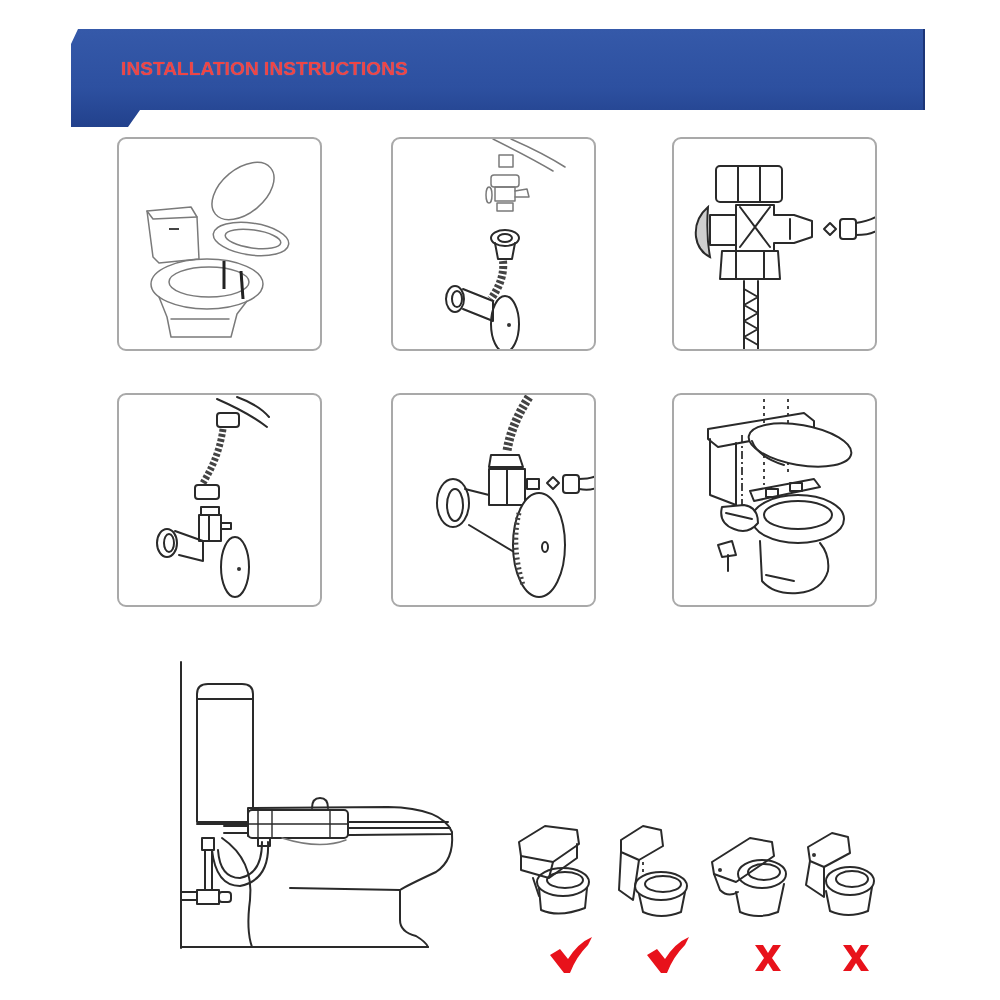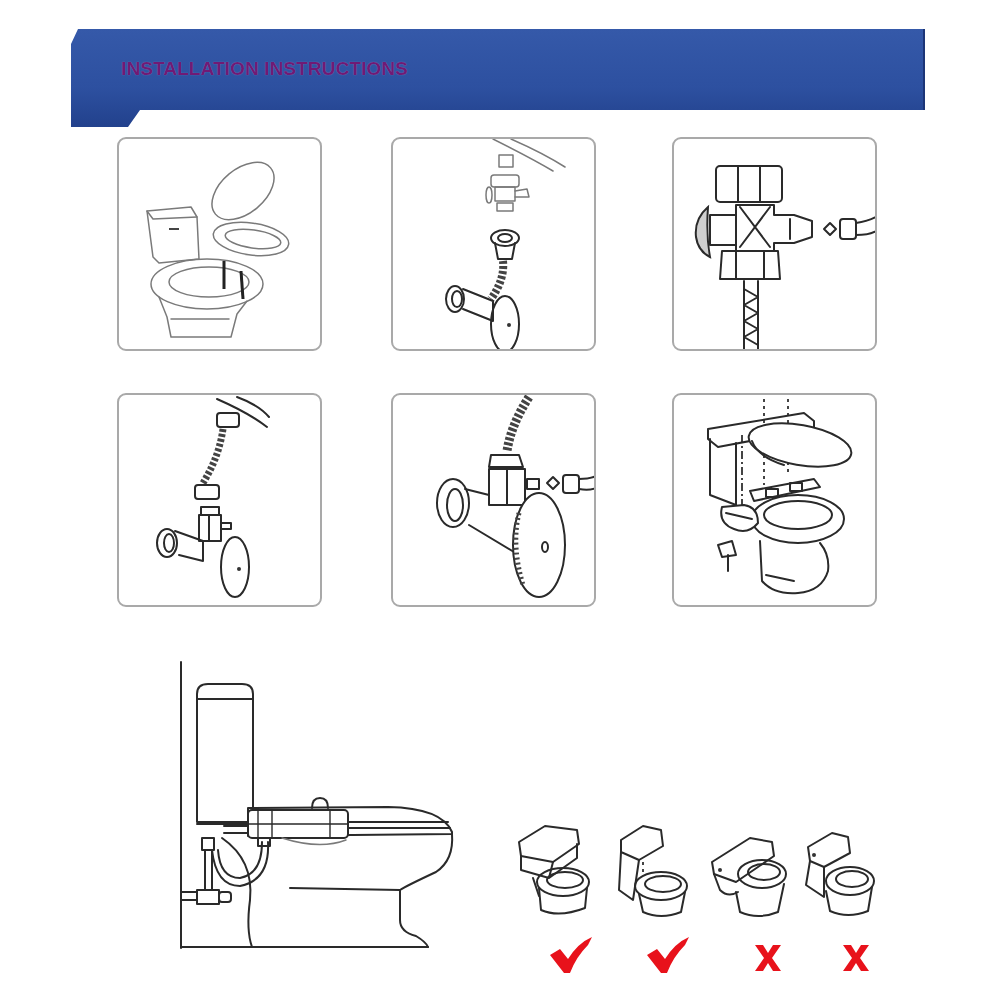--- a/index.html
+++ b/index.html
@@ -1,19 +1,19 @@
 <!DOCTYPE html>
 <html><head>
 <meta charset="utf-8">
 <style>
   html, body { margin:0; padding:0; background:#ffffff; }
   body { width:1000px; height:1000px; position:relative; overflow:hidden; font-family:"Liberation Sans", sans-serif; }
   .banner { position:absolute; left:0; top:0; width:1000px; height:140px; }
   .banner svg { position:absolute; left:0; top:0; }
-  .banner-title { position:absolute; left:121px; top:58px; color:#701a75; font-family:"Liberation Sans", sans-serif; font-weight:bold; font-size:19px; letter-spacing:0.1px; white-space:nowrap; text-shadow:0 0 1px rgba(255,255,255,0.4); }
+  .banner-title { position:absolute; left:121px; top:58px; color:#ef4444; font-family:"Liberation Sans", sans-serif; font-weight:bold; font-size:19px; letter-spacing:0.1px; white-space:nowrap; text-shadow:0 0 1px rgba(255,255,255,0.4); }
   .panel { position:absolute; width:205px; height:214px; border:2px solid #a9a9a9; border-radius:9px; background:#fff; box-sizing:border-box; overflow:hidden; }
   .panel svg { position:absolute; left:0; top:0; }
   .big-diagram { position:absolute; left:160px; top:650px; width:300px; height:300px; }
   .compat-item { position:absolute; }
   .compat-mark { position:absolute; }
   svg .ln { fill:none; stroke:#2a2a2a; stroke-width:2; stroke-linecap:round; stroke-linejoin:round; }
   svg .ln-th { fill:none; stroke:#2a2a2a; stroke-width:1.4; stroke-linecap:round; stroke-linejoin:round; }
   svg .ln-g { fill:none; stroke:#7a7a7a; stroke-width:1.5; stroke-linecap:round; stroke-linejoin:round; }
   svg .fillw { fill:#ffffff; stroke:#2a2a2a; stroke-width:2; stroke-linejoin:round; }
   svg .dash { fill:none; stroke:#444; stroke-width:2; stroke-dasharray:3 4; }

